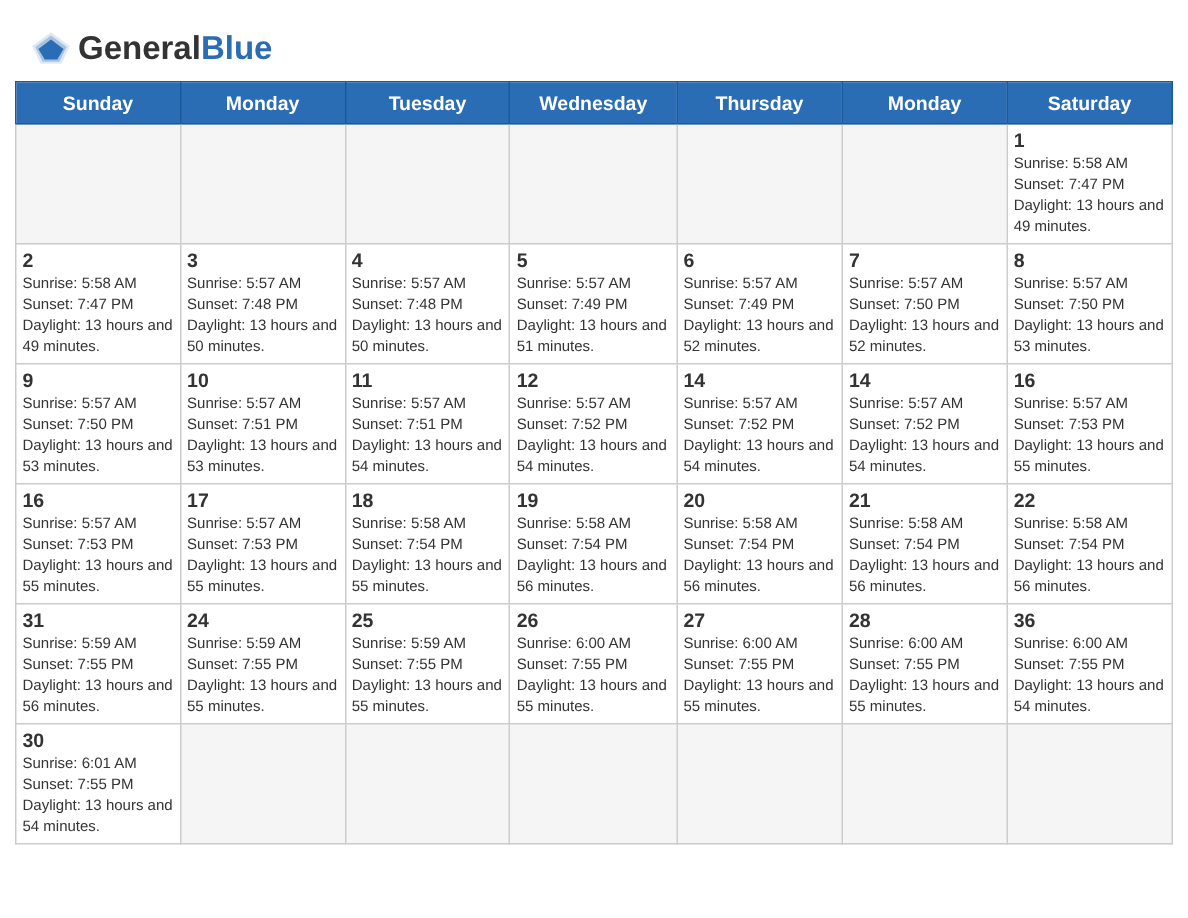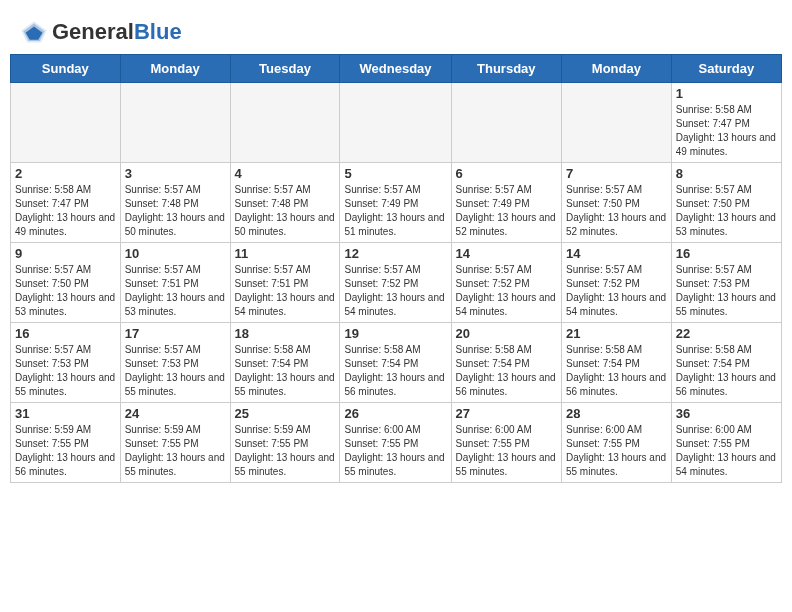--- a/index.html
+++ b/index.html
@@ -334,14 +334,29 @@
 and 55 minutes.</div>
         </td>
         <td>
           <span class="day-number">36</span>
           <div class="day-info">Sunrise: 6:00 AM
 Sunset: 7:55 PM
 Daylight: 13 hours
 and 54 minutes.</div>
         </td>
       </tr>
+      <tr class="row-shaded">
+        <td>
+          <span class="day-number">30</span>
+          <div class="day-info">Sunrise: 6:01 AM
+Sunset: 7:55 PM
+Daylight: 13 hours
+and 54 minutes.</div>
+        </td>
+        <td class="empty"></td>
+        <td class="empty"></td>
+        <td class="empty"></td>
+        <td class="empty"></td>
+        <td class="empty"></td>
+        <td class="empty"></td>
+      </tr>
     </tbody>
 </table>
 
 </body></html>

